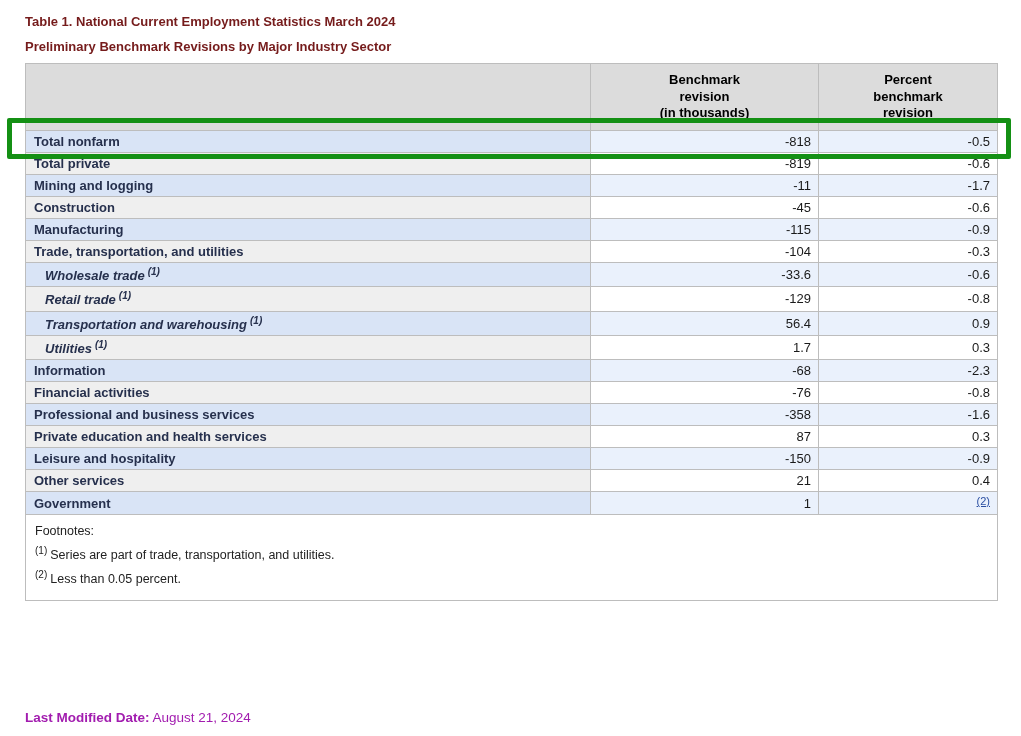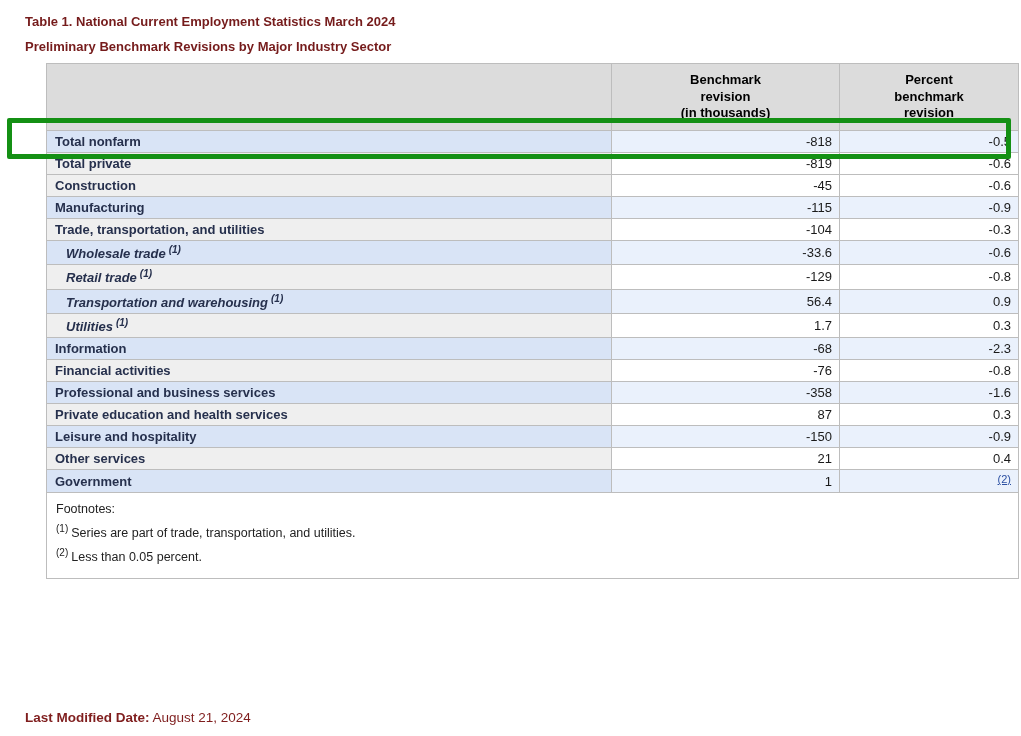--- a/index.html
+++ b/index.html
@@ -23,21 +23,20 @@
     white-space: nowrap;
   }
   table.bench {
     position: absolute;
     left: 25px;
     top: 63px;
     width: 972px;
     border-collapse: collapse;
     table-layout: fixed;
     border: 1px solid #9c9c9c;
-    margin-left: 21px;
   }
   table.bench th, table.bench td {
     border: 1px solid #bdbdbd;
   }
   th.hdr {
     background: #dcdcdc;
     color: #000000;
     font-size: 13px;
     font-weight: bold;
     text-align: center;
@@ -104,21 +103,21 @@
     border: 5px solid #149014;
     border-radius: 2px;
     pointer-events: none;
     z-index: 5;
   }
   .last-modified {
     position: absolute;
     left: 25px;
     top: 710px;
     font-size: 13.5px;
-    color: #7f1d1d;
+    color: #a21caf;
   }
   .last-modified .lm-label { font-weight: bold; }
 </style>
 </head>
 <body>
 
 <div class="title-block">
   <div>Table 1. National Current Employment Statistics March 2024</div>
   <div>Preliminary Benchmark Revisions by Major Industry Sector</div>
 </div>
@@ -145,20 +144,25 @@
   <tr class="data-row row-blue">
         <td class="lbl">Total nonfarm</td>
         <td class="val">-818</td>
         <td class="val">-0.5</td>
       </tr>
       <tr class="data-row row-gray">
         <td class="lbl">Total private</td>
         <td class="val">-819</td>
         <td class="val">-0.6</td>
       </tr>
+      <tr class="data-row row-blue">
+        <td class="lbl">Mining and logging</td>
+        <td class="val">-11</td>
+        <td class="val">-1.7</td>
+      </tr>
       <tr class="data-row row-gray">
         <td class="lbl">Construction</td>
         <td class="val">-45</td>
         <td class="val">-0.6</td>
       </tr>
       <tr class="data-row row-blue">
         <td class="lbl">Manufacturing</td>
         <td class="val">-115</td>
         <td class="val">-0.9</td>
       </tr>

